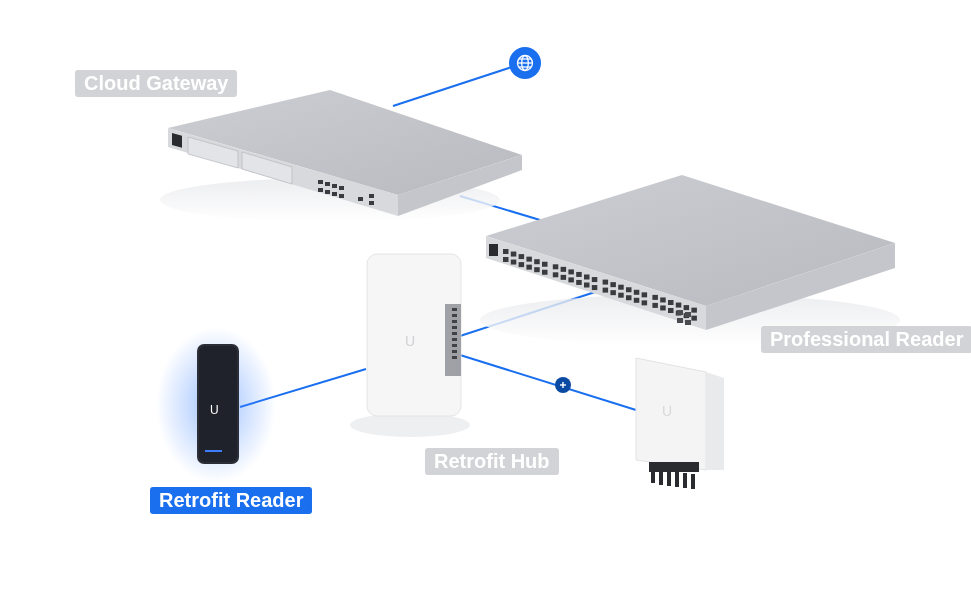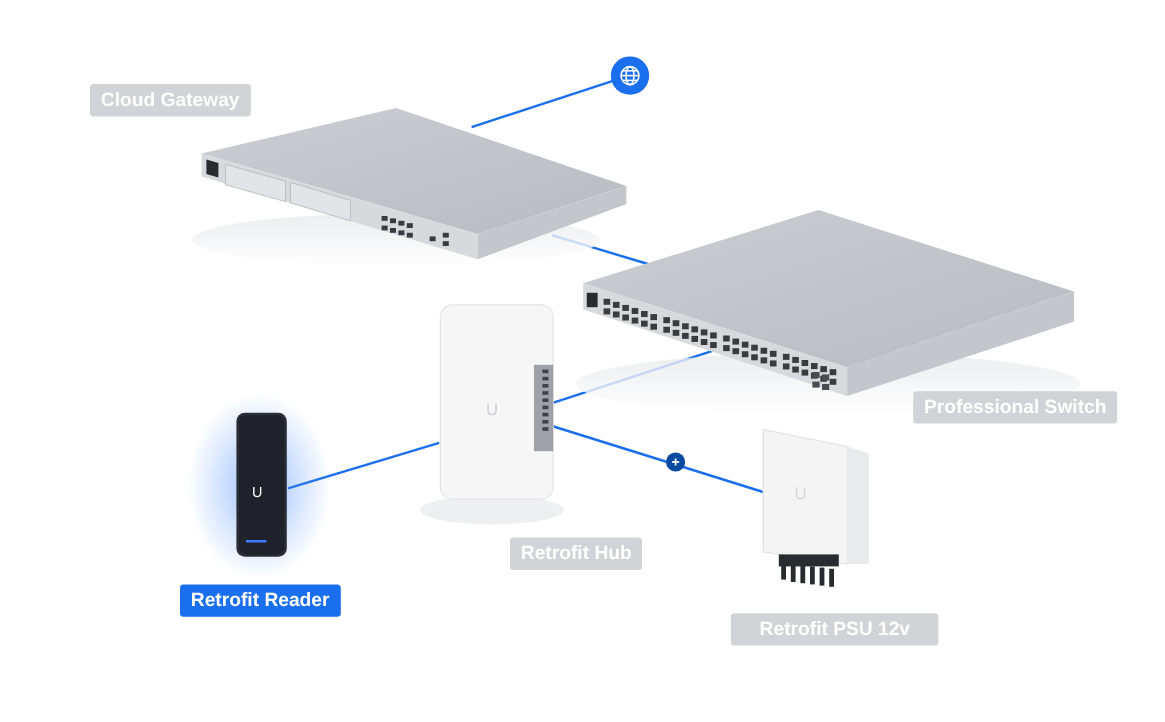--- a/index.html
+++ b/index.html
@@ -1,19 +1,19 @@
 <!DOCTYPE html>
 <html><head>
 <meta charset="utf-8">
 <style>
   html,body{margin:0;padding:0;}
   body{width:971px;height:602px;background:#ffffff;position:relative;overflow:hidden;font-family:"Liberation Sans",sans-serif;}
   .stage{position:absolute;left:0;top:0;width:971px;height:602px;}
   svg.links{position:absolute;left:0;top:0;}
-  .label{position:absolute;height:27px;line-height:27px;padding:0 9px;border-radius:3px;font-size:16px;font-weight:bold;color:#ffffff;background:#d2d3d6;white-space:nowrap;box-sizing:border-box;}
+  .label{position:absolute;height:27px;line-height:27px;padding:0 9px;border-radius:3px;font-size:20px;font-weight:bold;color:#ffffff;background:#d2d3d6;white-space:nowrap;box-sizing:border-box;}
   .label.active{background:#1a6fef;}
 </style>
 </head>
 <body>
 
 <div class="stage">
   <svg class="links" width="971" height="602" viewBox="0 0 971 602">
     <defs>
       <radialGradient id="glow" cx="50%" cy="50%" r="50%">
         <stop offset="0%" stop-color="#4d8dff" stop-opacity="0.55"></stop>
@@ -175,17 +175,16 @@
     <g>
       <circle cx="563" cy="385" r="8" fill="#0b4aa3"></circle>
       <g stroke="#ffffff" stroke-width="1.4">
         <line x1="563" y1="382" x2="563" y2="388"></line>
         <line x1="560" y1="385" x2="566" y2="385"></line>
       </g>
     </g>
   </svg>
 
   <div class="label" style="left:75px;top:70px;">Cloud Gateway</div>
-  <div class="label" style="left:761px;top:326px;">Professional Switch</div>
+  <div class="label" style="left:761px;top:326px;">Professional Reader</div>
   <div class="label" style="left:425px;top:448px;">Retrofit Hub</div>
   <div class="label active" style="left:150px;top:487px;text-align:center;">Retrofit Reader</div>
-  <div class="label" style="left:609px;top:511px;padding:0 24px;">Retrofit PSU 12v</div>
 </div>
 
 </body></html>

